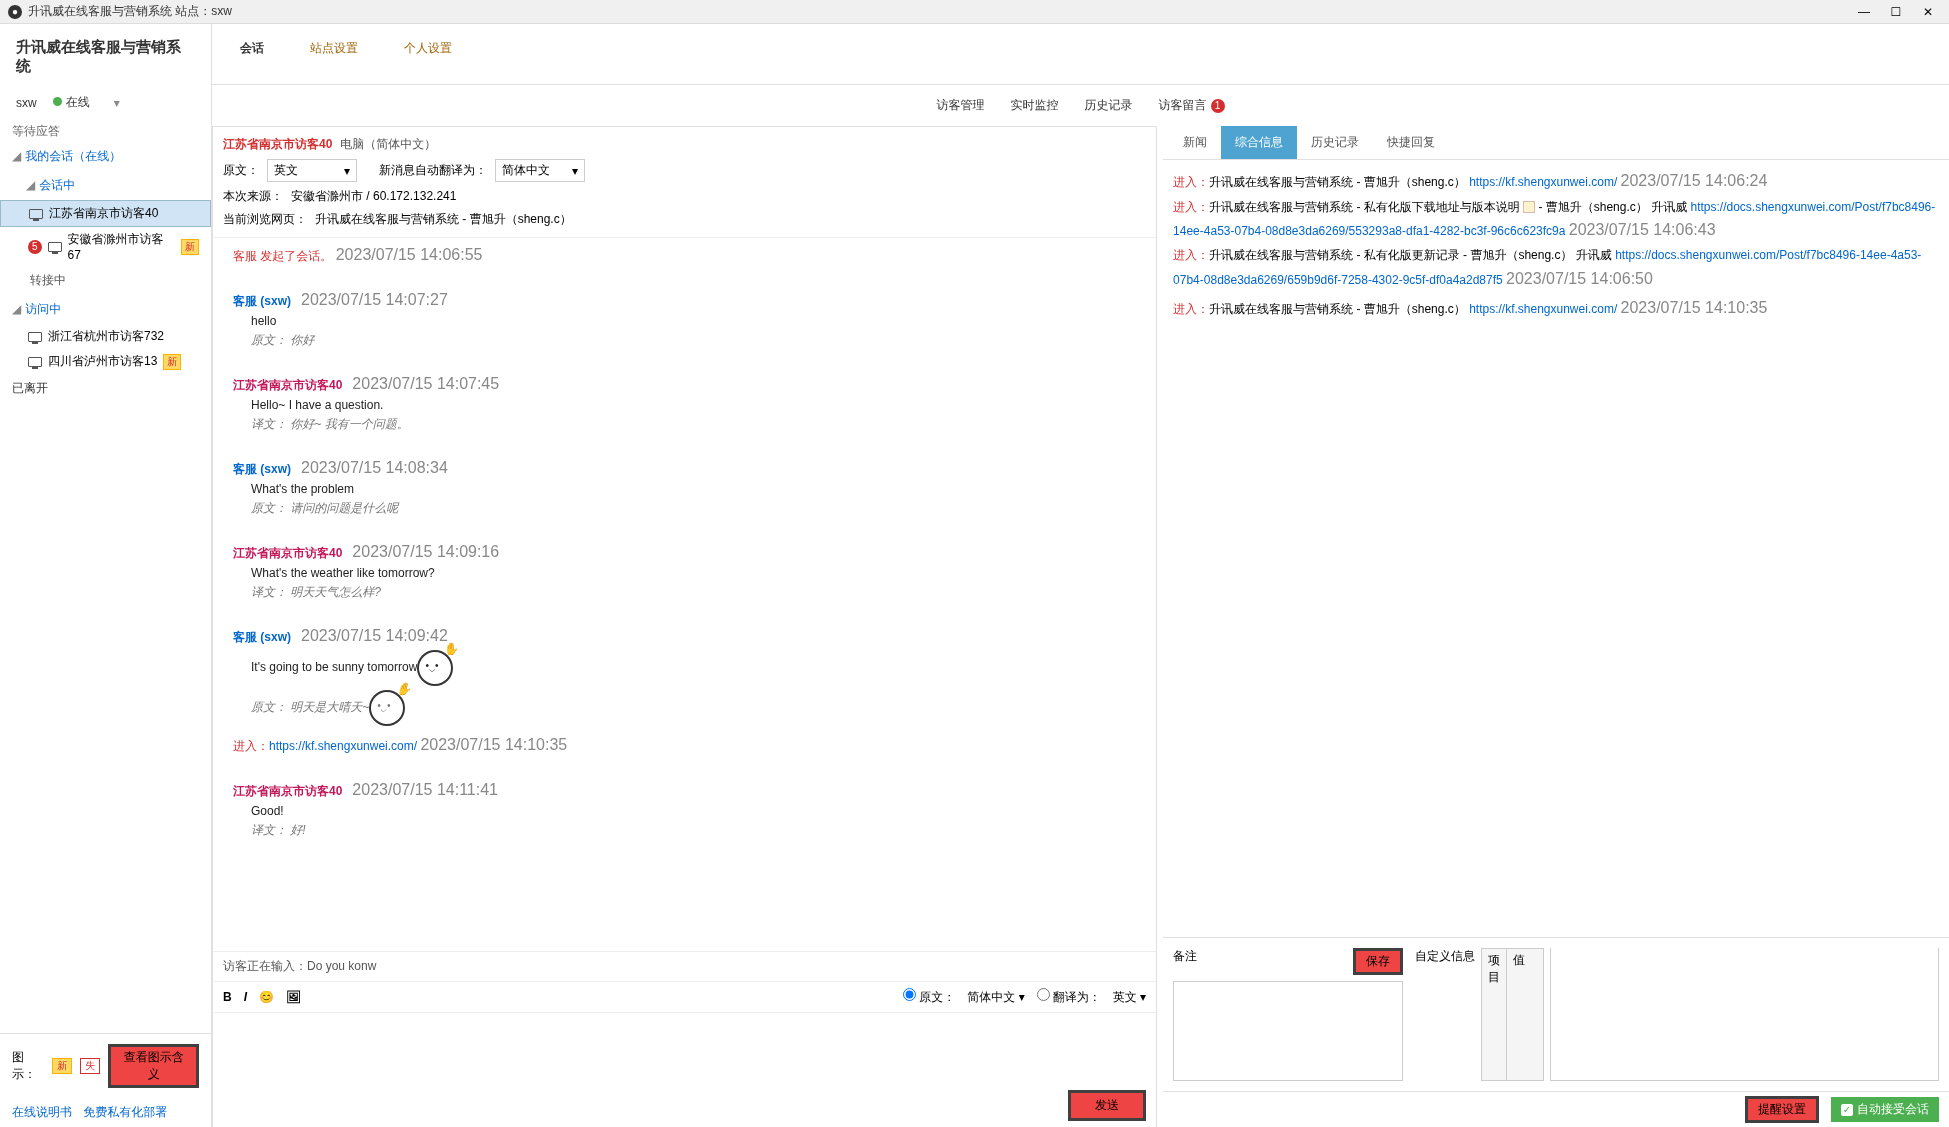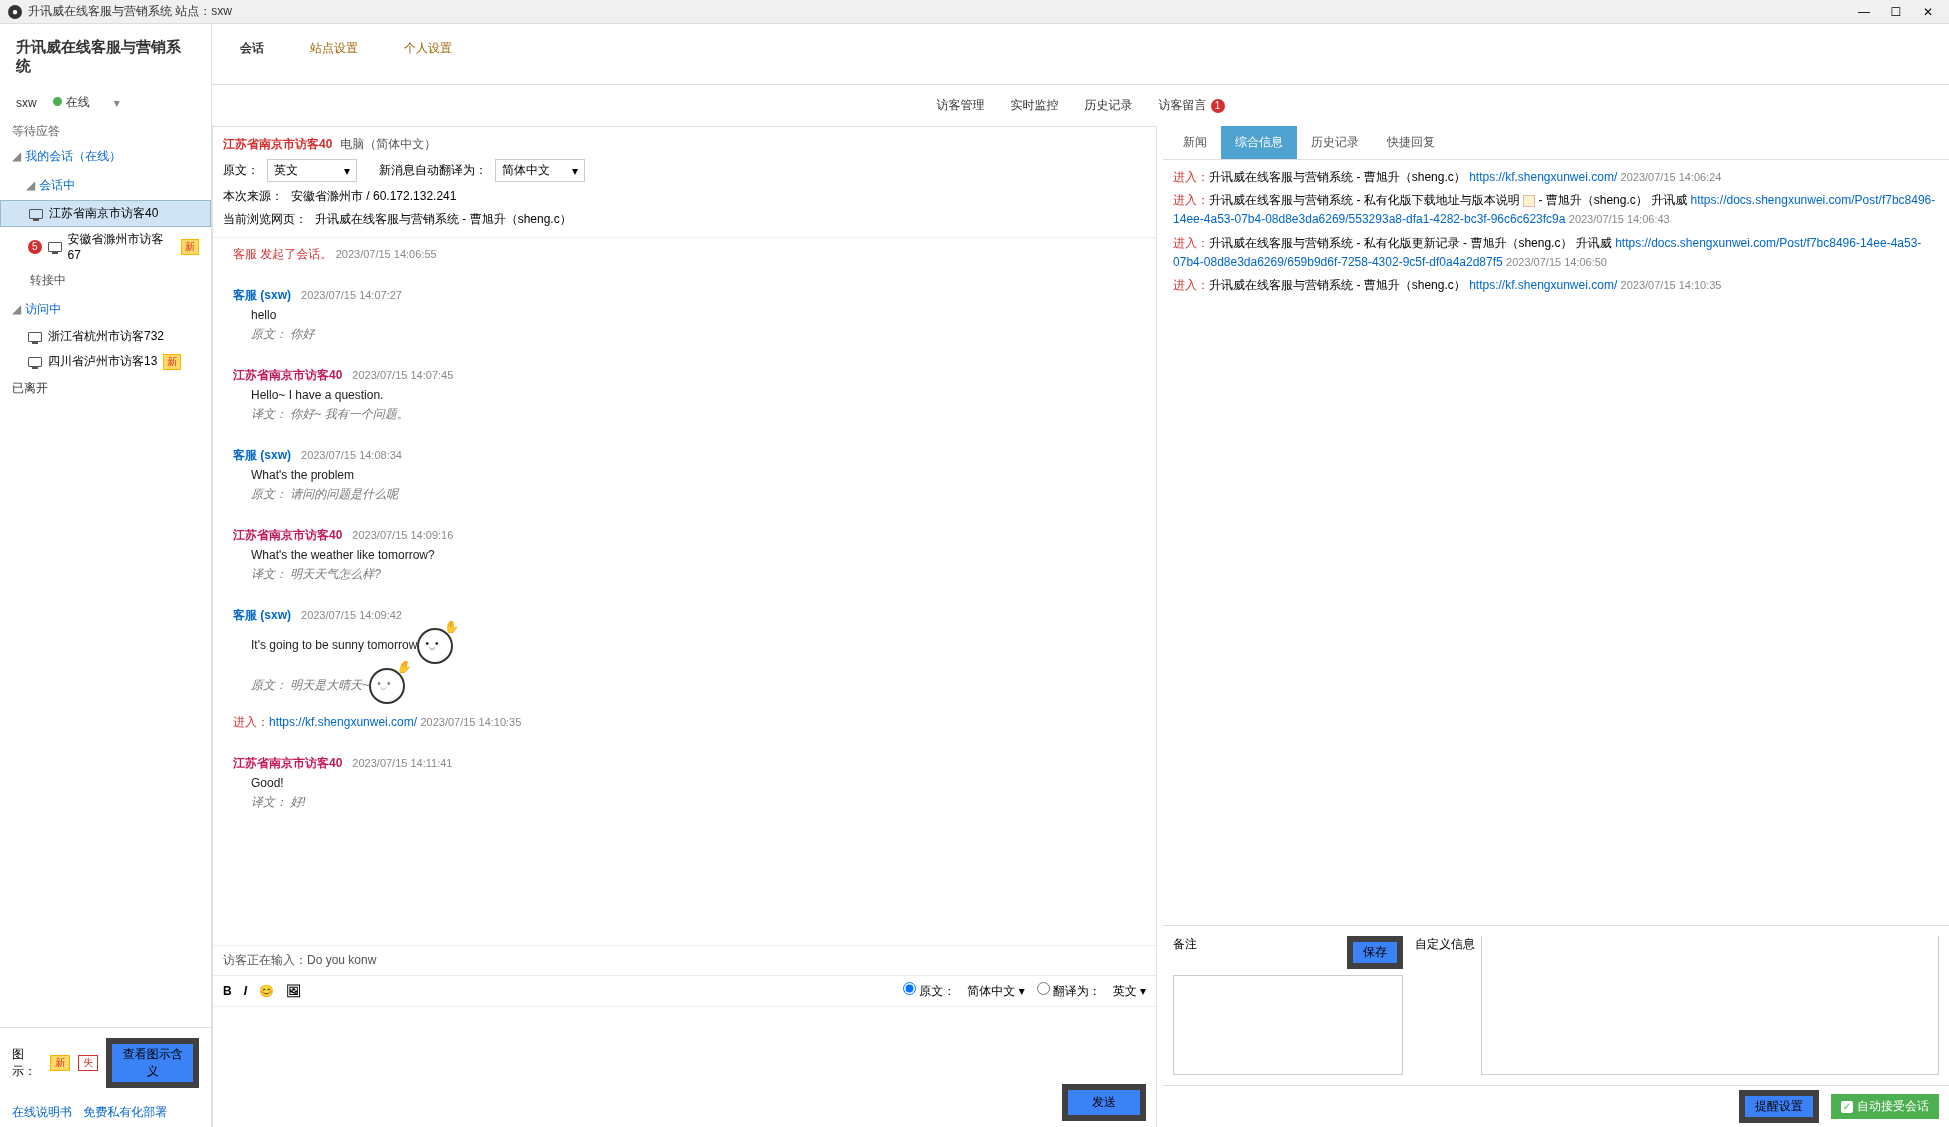--- a/index.html
+++ b/index.html
@@ -24,21 +24,21 @@
     .tree-item.selected { background: #d0e4f5; border: 1px solid #9bc; }
     .tree-item .badge-red { background: #d32f2f; color: #fff; border-radius: 50%; width: 14px; height: 14px; display: inline-flex; align-items: center; justify-content: center; font-size: 10px; }
     .tree-item .badge-new { background: #ffd966; color: #d32f2f; padding: 0 3px; font-size: 10px; border: 1px solid #ffb300; }
     .monitor-icon { width: 14px; height: 10px; border: 1px solid #555; border-radius: 1px; display: inline-block; position: relative; }
     .monitor-icon::after { content: ''; position: absolute; bottom: -3px; left: 3px; width: 6px; height: 2px; background: #555; }
     .sidebar-footer { margin-top: auto; padding: 10px 12px; border-top: 1px solid #e0e0e0; display: flex; align-items: center; gap: 8px; }
     .sidebar-footer2 { padding: 6px 12px; }
     .sidebar-footer2 a { color: #0066cc; text-decoration: none; margin-right: 8px; }
     .tag { padding: 0 4px; border: 1px solid #ffb300; background: #ffd966; color: #d32f2f; font-size: 10px; }
     .tag.red { border-color: #d32f2f; background: #fff; }
-    .btn-outline { border: 6px solid #404040; background: #3b82f6; padding: 2px 10px; cursor: pointer; }
+    .btn-outline { border: 3px solid #404040; background: #ef4444; padding: 2px 10px; cursor: pointer; }
     .content { flex: 1; display: flex; flex-direction: column; }
     .top-tabs { display: flex; gap: 38px; padding: 10px 24px 16px; border-bottom: 1px solid #e0e0e0; }
     .top-tab { padding: 6px 4px 10px; color: #a16207; cursor: pointer; }
     .top-tab.active { color: #333; font-weight: bold; border-bottom: 2px solid #fff; margin-bottom: -1px; background: #fff; position: relative; }
     .subnav { display: flex; gap: 26px; padding: 12px 24px; color: #333; justify-content: center; }
     .subnav-item { cursor: pointer; }
     .subnav-badge { display: inline-flex; width: 14px; height: 14px; background: #d32f2f; color: #fff; border-radius: 50%; align-items: center; justify-content: center; font-size: 10px; margin-left: 4px; }
     .body { display: flex; flex: 1; overflow: hidden; }
     .chat-col { flex: 1.2; display: flex; flex-direction: column; border: 1px solid #e0e0e0; border-bottom: none; }
     .chat-header { padding: 6px 10px; border-bottom: 1px solid #eee; }
@@ -47,21 +47,21 @@
     .device-info { color: #555; }
     .lang-sel { display: inline-flex; align-items: center; border: 1px solid #ccc; padding: 2px 6px; min-width: 90px; justify-content: space-between; cursor: pointer; }
     .chat-msgs { flex: 1; overflow-y: auto; padding: 8px 20px; position: relative; }
     .chat-msgs::-webkit-scrollbar { width: 16px; }
     .chat-msgs::-webkit-scrollbar-thumb { background: #c0c0c0; }
     .msg { margin-bottom: 10px; }
     .msg-head { display: flex; gap: 10px; align-items: baseline; }
     .sender.agent { color: #0066cc; font-weight: bold; }
     .sender.visitor { color: #c2185b; font-weight: bold; }
     .sender.system { color: #d32f2f; }
-    .ts { color: #888; font-size: 11px; margin-top: 16px; }
+    .ts { color: #888; font-size: 16px; margin-top: 16px; }
     .msg-body { padding: 4px 0 2px 18px; color: #222; }
     .msg-trans { padding: 2px 0 0 18px; color: #777; font-style: italic; }
     .msg-link { color: #0066cc; }
     .typing { padding: 6px 10px; color: #555; border-top: 1px solid #eee; }
     .toolbar { display: flex; align-items: center; gap: 12px; padding: 6px 10px; border-top: 1px solid #eee; }
     .tb-icon { cursor: pointer; font-weight: bold; }
     .radio-row { margin-left: auto; display: flex; gap: 12px; align-items: center; }
     .input-area { flex: 0 0 72px; border-top: 1px solid #eee; }
     .send-row { display: flex; justify-content: flex-end; padding: 6px 10px; }
     .right-col { flex: 1; display: flex; flex-direction: column; padding: 0 0 0 6px; }
@@ -283,20 +283,24 @@
         <div class="right-footer">
           <div class="note-col">
             <div class="note-hdr">
               <span>备注</span>
               <button class="btn-outline">保存</button>
             </div>
             <div class="textarea"></div>
           </div>
           <div class="custom-col">
             <div>自定义信息</div>
+            <div class="grid-hdr">
+              <div class="grid-cell">项目</div>
+              <div class="grid-cell" style="flex:3;border-right:none">值</div>
+            </div>
             <div class="grid-body"></div>
           </div>
         </div>
 
         <div class="bottom-bar">
           <button class="btn-outline">提醒设置</button>
           <div class="btn-green">
             <span class="check">✓</span>
             <span>自动接受会话</span>
           </div>

